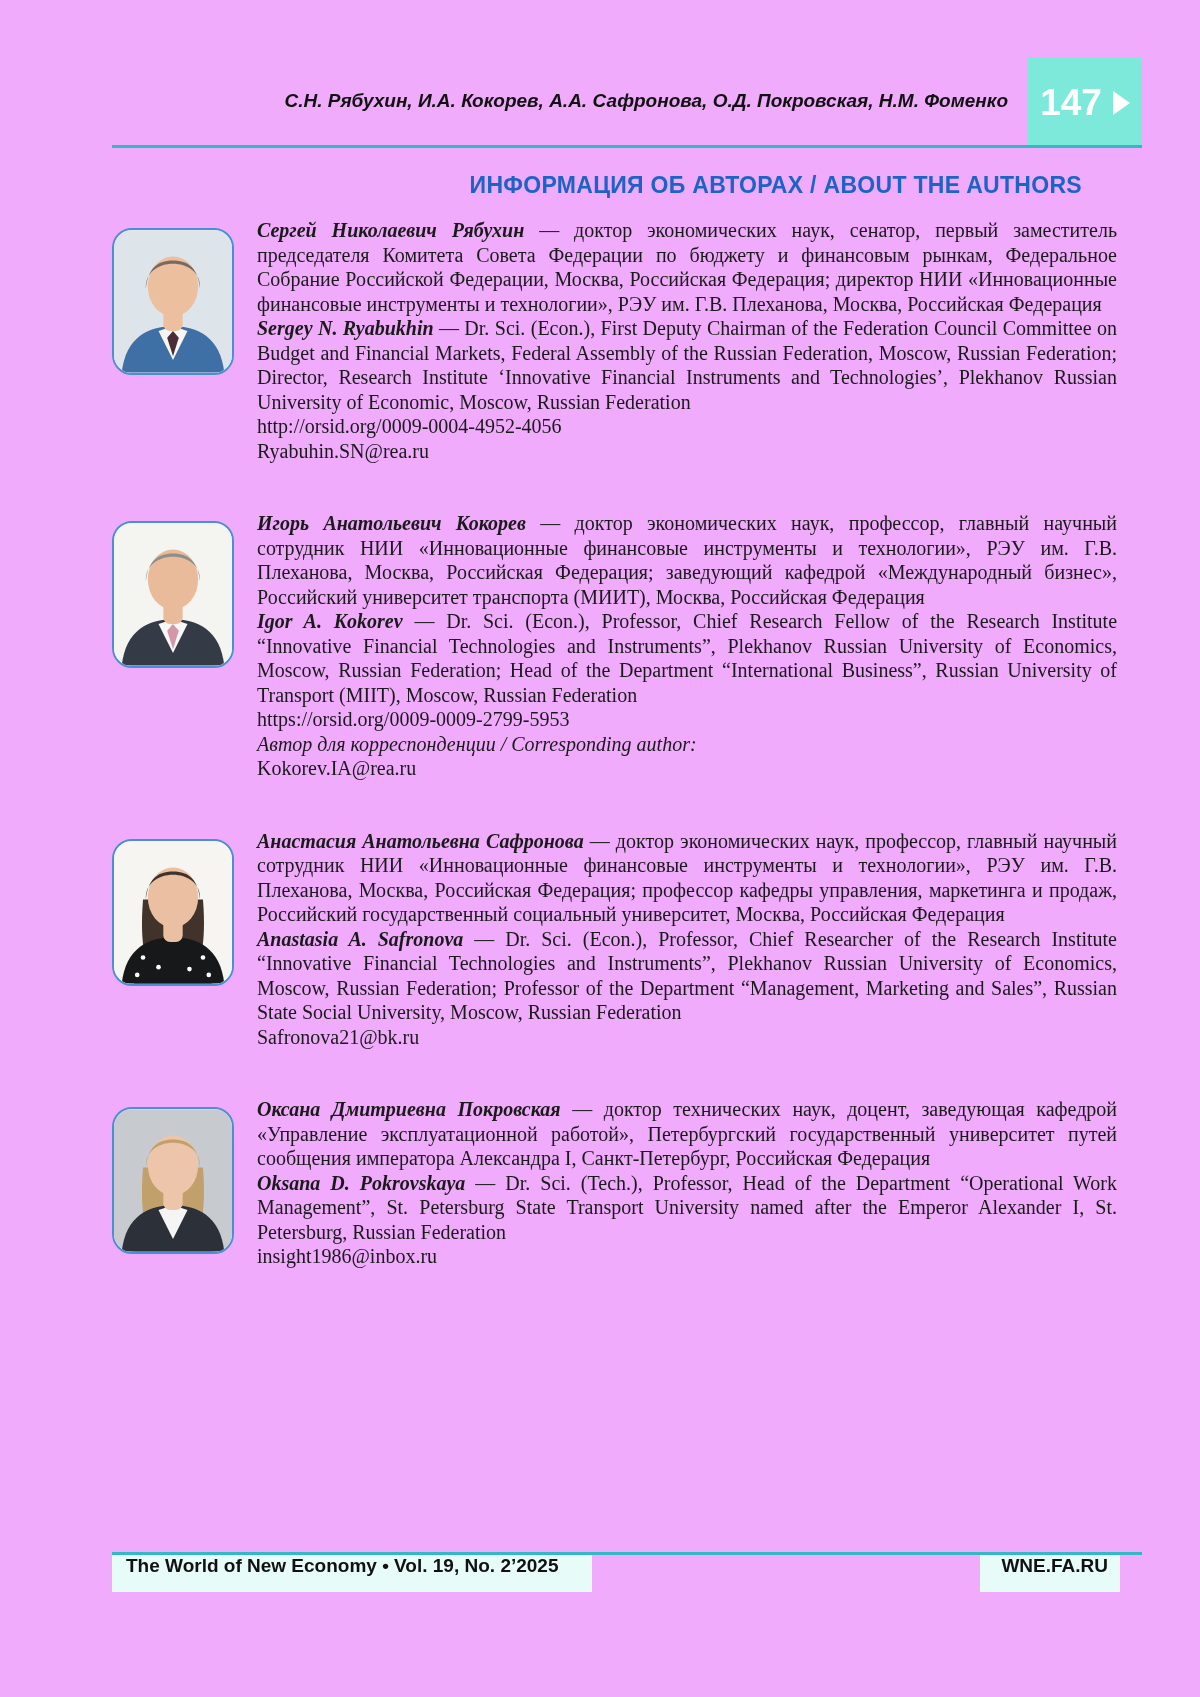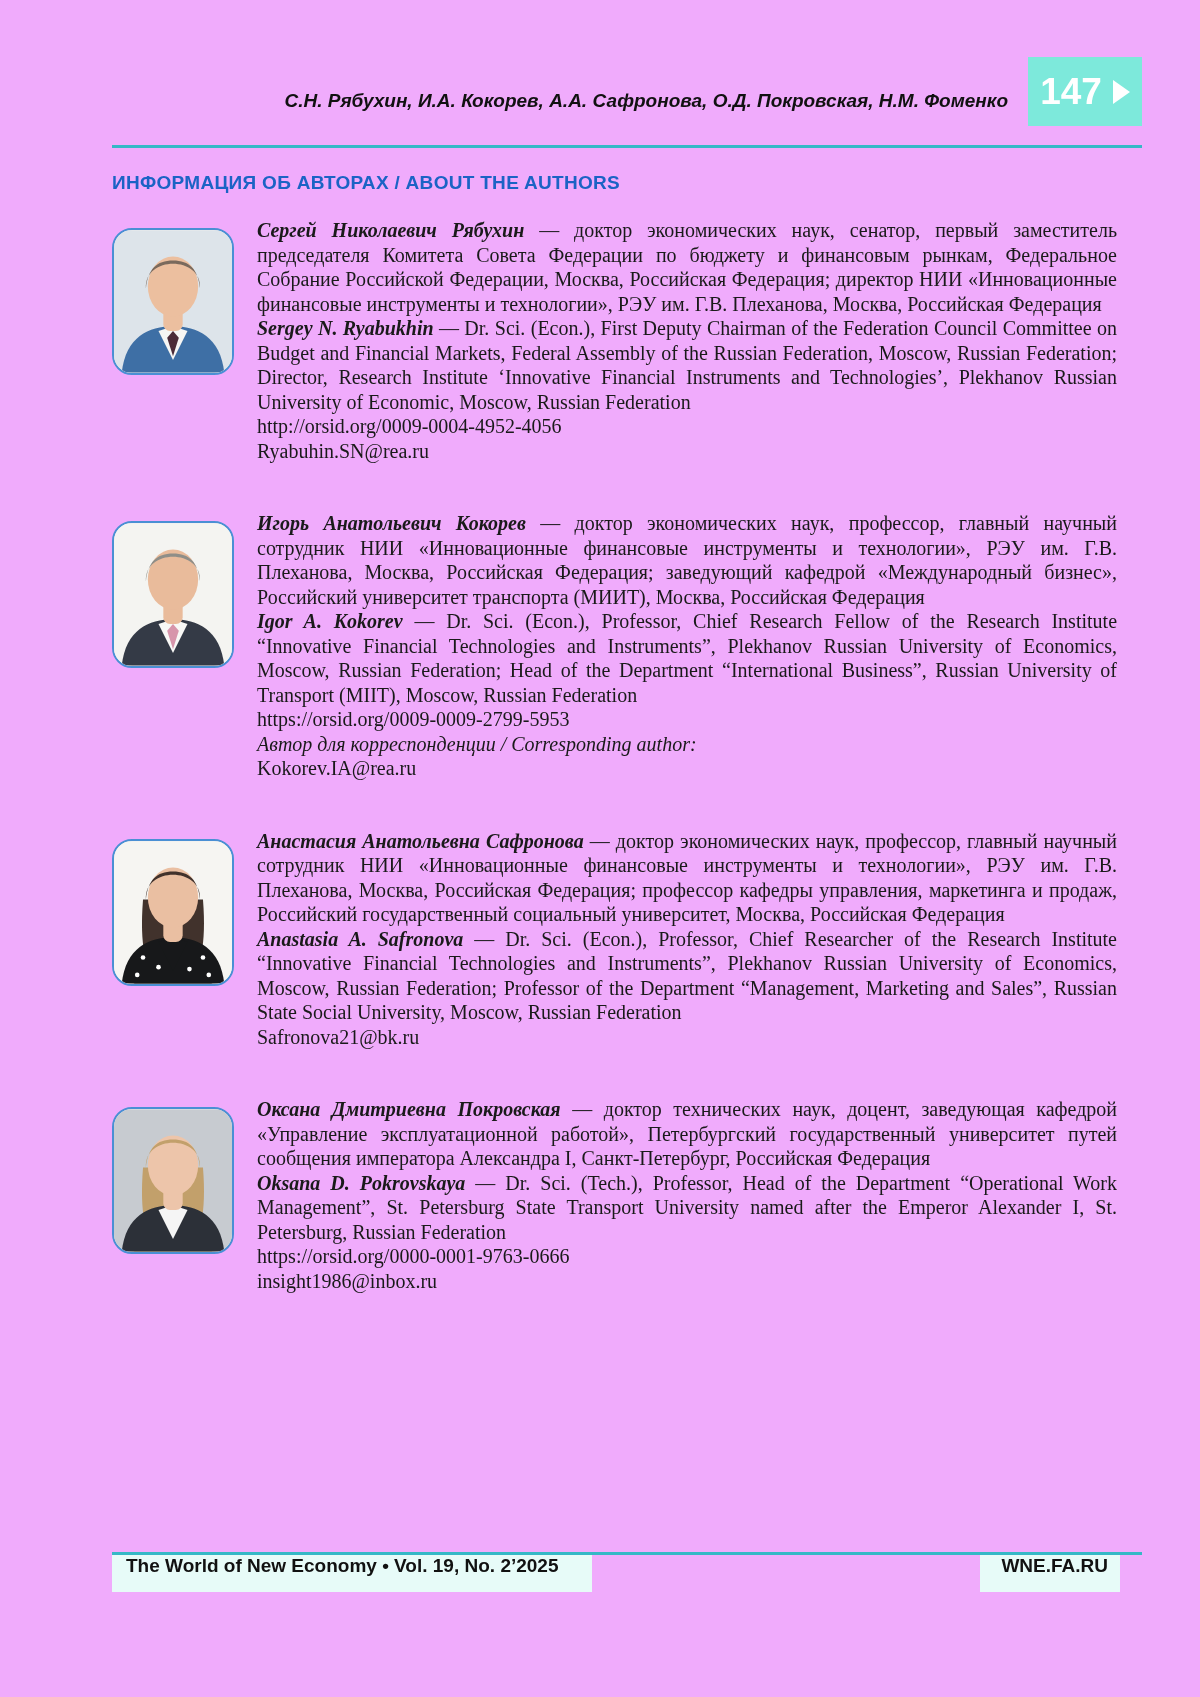--- a/index.html
+++ b/index.html
@@ -2,29 +2,29 @@
 <html><head>
 <meta charset="utf-8">
 <style>
   html,body{margin:0;padding:0;background:#ffffff;}
   .page{position:relative;width:1200px;height:1697px;background:#f0abfc;overflow:hidden;
         font-family:"Liberation Serif","DejaVu Serif",serif;color:#1a1a1a;}
 
   
   .running-title{position:absolute;top:90px;right:192px;font-family:"Liberation Sans","DejaVu Sans",sans-serif;
         font-style:italic;font-weight:600;font-size:19px;color:#111;white-space:nowrap;}
-  .pagenum{position:absolute;left:1028px;top:57px;width:114px;height:69px;background:#7de9db;
+  .pagenum{position:absolute;left:1028px;top:57px;width:114px;height:91px;background:#7de9db;
         display:flex;align-items:center;justify-content:center;gap:11px;}
   .pagenum .num{color:#fff;font-family:"Liberation Sans","DejaVu Sans",sans-serif;font-weight:bold;font-size:37px;}
   .tri{width:0;height:0;border-left:17px solid #fff;border-top:12px solid transparent;border-bottom:12px solid transparent;}
   .hrule{position:absolute;left:112px;top:145px;width:1030px;height:3px;background:#35b8c6;}
 
   .section-title{position:absolute;left:112px;top:172px;width:1030px;box-sizing:border-box;padding-right:60px;
-        text-align:left;font-family:"Liberation Sans","DejaVu Sans",sans-serif;font-weight:bold;
-        font-size:19px;letter-spacing:.3px;color:#1b63c5;}
+        text-align:right;font-family:"Liberation Sans","DejaVu Sans",sans-serif;font-weight:bold;
+        font-size:23px;letter-spacing:.3px;color:#1b63c5;}
 
   
   .authors{position:absolute;left:112px;top:218px;width:1030px;}
   .entry{display:flex;margin-bottom:48px;}
   .photo{flex:0 0 122px;height:147px;margin-top:10px;border:2px solid #4a8fd4;border-radius:20px;
         overflow:hidden;box-sizing:border-box;background:#eee;}
   .photo svg{display:block;width:100%;height:100%;}
   .bio{margin-left:23px;width:860px;font-size:20px;line-height:24.5px;text-align:justify;}
   .nm{font-weight:bold;font-style:italic;}
   .it{font-style:italic;}
@@ -168,21 +168,20 @@
               <circle cx="24" cy="138" r="2.4"></circle>
             <circle cx="92" cy="120" r="2.4"></circle>
               <circle cx="78" cy="132" r="2.4"></circle>
               <circle cx="98" cy="138" r="2.4"></circle>
           </g>
         </svg>
       </div>
       <div class="bio">
         <div><span class="nm">Оксана Дмитриевна Покровская</span> <span>— доктор технических наук, доцент, заведующая кафедрой «Управление эксплуатационной работой», Петербургский государственный университет путей сообщения императора Александра I, Санкт-Петербург, Российская Федерация</span></div>
         <div><span class="nm">Oksana D. Pokrovskaya</span> <span>— Dr. Sci. (Tech.), Professor, Head of the Department “Operational Work Management”, St. Petersburg State Transport University named after the Emperor Alexander I, St. Petersburg, Russian Federation</span></div>
-        <div>https://orsid.org/0000-0001-9763-0666</div>
         <div>insight1986@inbox.ru</div>
       </div>
     </div>
 
   </div>
 
   <div class="footer-rule"></div>
   <div class="fband fleft">
     <span>The World of New Economy • Vol. 19, No. 2’2025</span>
   </div>

